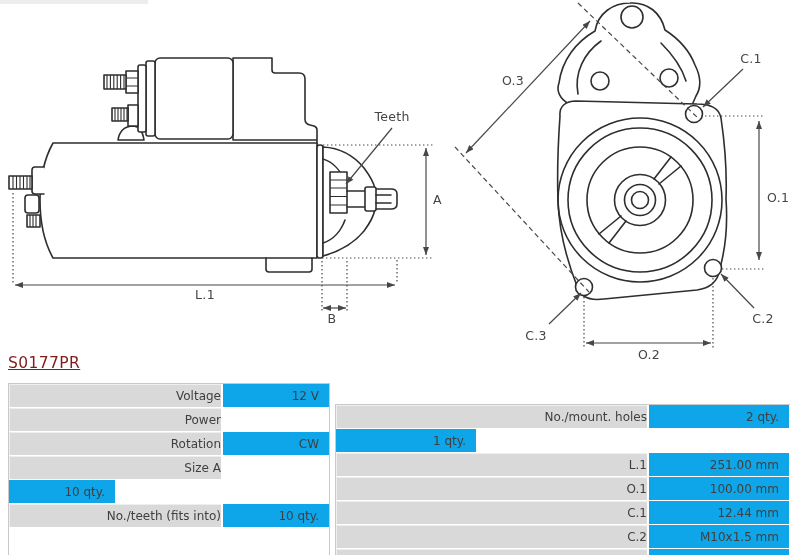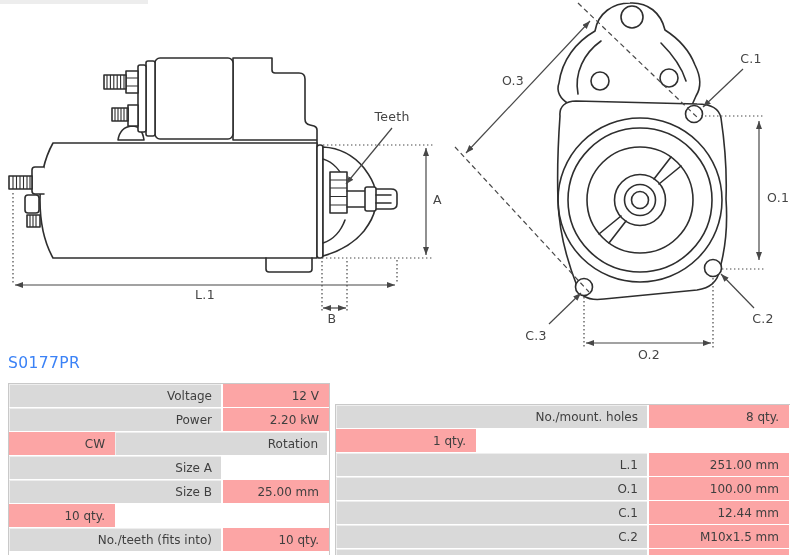--- a/index.html
+++ b/index.html
@@ -9,23 +9,23 @@
   .drawing{position:absolute;left:0;top:0;}
   .part-number{position:absolute;left:8px;top:354px;font-size:15.5px;letter-spacing:.4px;}
   .tables{position:absolute;left:8px;top:383px;display:flex;gap:5px;}
   .spec-table{border:1px solid #c9c9c9;background:#fff;box-sizing:border-box;}
   .spec-table.tleft{width:322px;}
   .spec-table.tright{width:477px;margin-top:21px;}
   .srow{display:flex;height:23px;margin-bottom:1px;}
   .srow:last-child{margin-bottom:0;}
   .cell{box-sizing:border-box;display:flex;align-items:center;justify-content:flex-end;
         font-size:12px;color:#3f3f3f;white-space:nowrap;overflow:hidden;}
-  .cell.lab{background:#d9d9d9;padding-right:9px;margin-right:2px;
+  .cell.lab{background:#d9d9d9;padding-right:0;margin-right:2px;
             box-shadow:inset 1px 1px 0 rgba(255,255,255,.55);}
-  .cell.val{background:#fca5a5;padding-right:10px;}
+  .cell.val{background:#0ea5e9;padding-right:10px;}
   .tleft .cell.lab{width:212px;} .tleft .cell.val{width:106px;}
   .tright .cell.lab{width:311px;} .tright .cell.val{width:140px;}
   
   .outline{fill:#fff;stroke:#2e2e2e;stroke-width:1.6;stroke-linejoin:round;stroke-linecap:round;}
   .oline{fill:none;stroke:#2e2e2e;stroke-width:1.6;stroke-linejoin:round;stroke-linecap:round;}
   .thin{fill:none;stroke:#2e2e2e;stroke-width:1.1;}
   .dim{fill:none;stroke:#474747;stroke-width:1.2;}
   .dot{stroke-dasharray:1.4,2.6;}
   .dash{stroke-dasharray:5,3.4;}
   .dimtext{font-size:12.5px;fill:#454545;letter-spacing:.3px;}
@@ -140,56 +140,51 @@
 
       <path class="dim" d="M549,324 L581,293" marker-end="url(#arr)"></path>
       <text class="dimtext" x="536" y="340" text-anchor="middle">C.3</text>
 
       <path class="dim dot" d="M584,297 V348 M713,278 V348"></path>
       <path class="dim" d="M586,343 H711" marker-start="url(#arr)" marker-end="url(#arr)"></path>
       <text class="dimtext" x="649" y="359" text-anchor="middle">O.2</text>
     </g>
   </svg>
 
-  <div class="part-number" style="color: #3b82f6;">S0177PR</div>
+  <div class="part-number" style="color: #7f1d1d; text-decoration: underline;">S0177PR</div>
 
   <div class="tables">
     <div class="spec-table tleft">
       <div class="srow">
         <div class="cell lab">Voltage</div>
         <div class="cell val">12 V</div>
       </div>
       <div class="srow">
         <div class="cell lab">Power</div>
-        <div class="cell val">2.20 kW</div>
-      </div>
-      <div class="srow">
+      </div>
+      <div class="srow">
+        <div class="cell lab">Rotation</div>
         <div class="cell val">CW</div>
-        <div class="cell lab">Rotation</div>
       </div>
       <div class="srow">
         <div class="cell lab">Size A</div>
-      </div>
-      <div class="srow">
-        <div class="cell lab">Size B</div>
-        <div class="cell val">25.00 mm</div>
       </div>
       <div class="srow">
         <div class="cell val">10 qty.</div>
       </div>
       <div class="srow">
         <div class="cell lab">No./teeth (fits into)</div>
         <div class="cell val">10 qty.</div>
       </div>
     </div>
 
     <div class="spec-table tright">
       <div class="srow">
         <div class="cell lab">No./mount. holes</div>
-        <div class="cell val">8 qty.</div>
+        <div class="cell val">2 qty.</div>
       </div>
       <div class="srow">
         <div class="cell val">1 qty.</div>
       </div>
       <div class="srow">
         <div class="cell lab">L.1</div>
         <div class="cell val">251.00 mm</div>
       </div>
       <div class="srow">
         <div class="cell lab">O.1</div>

